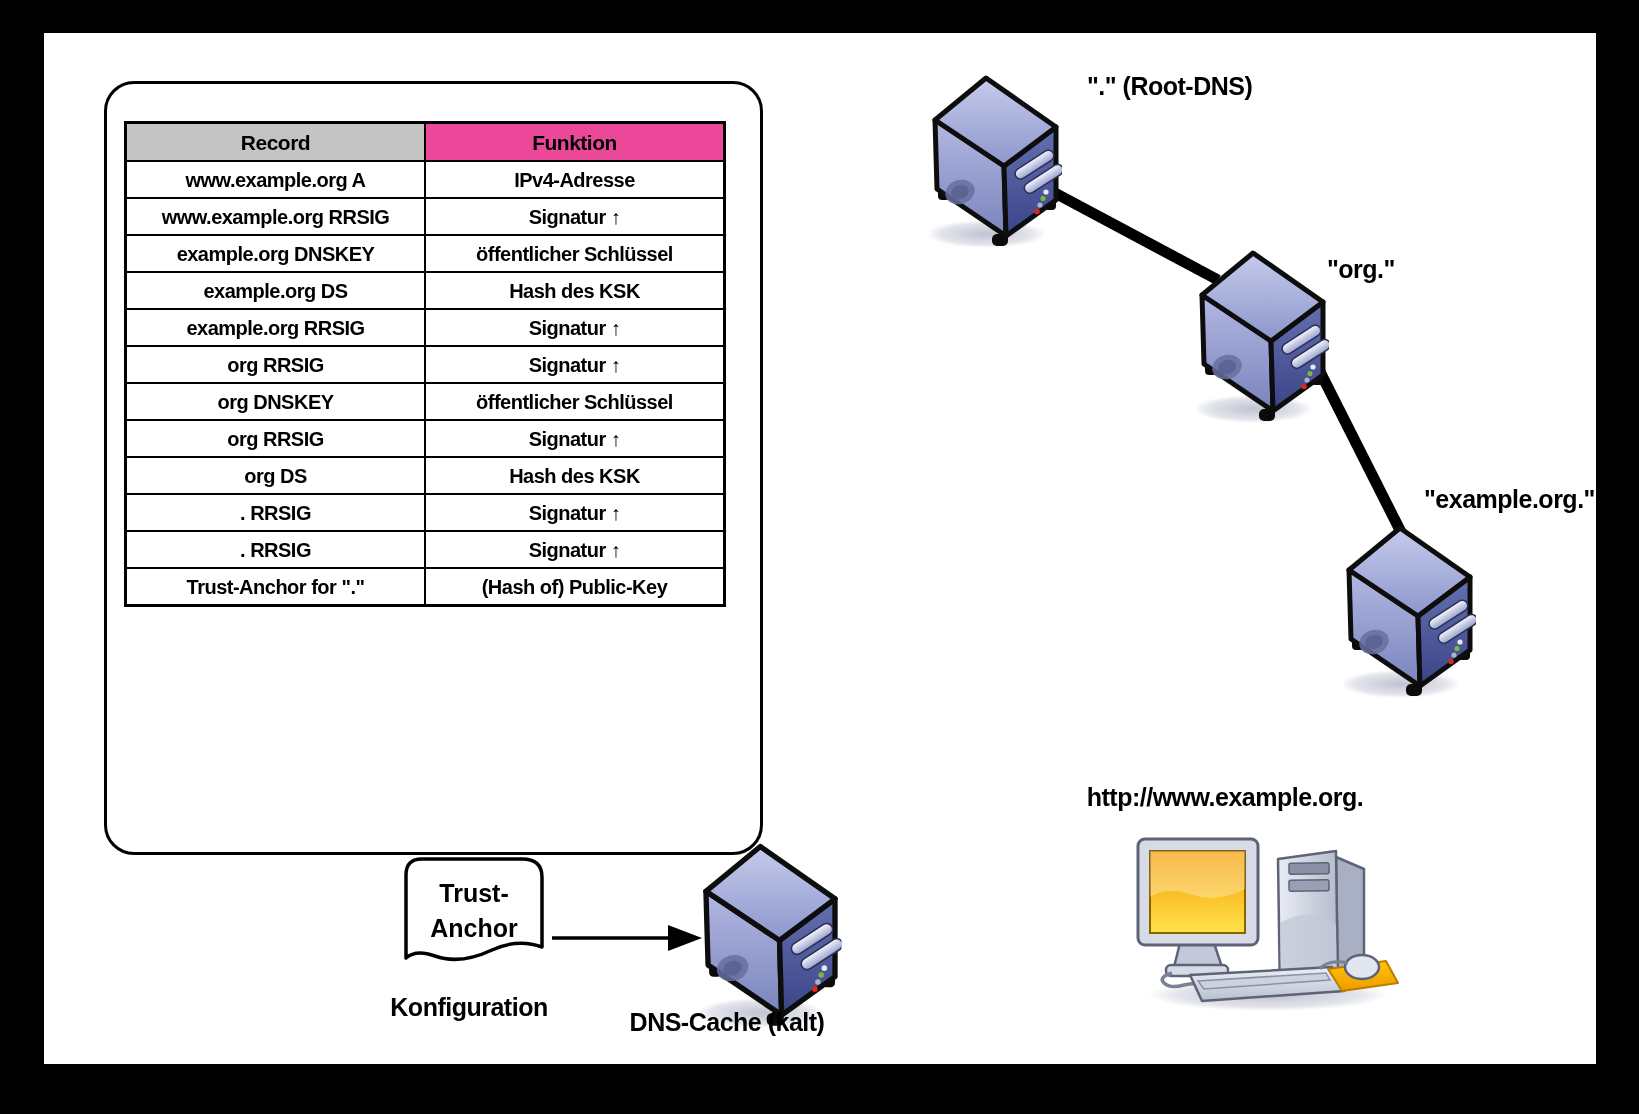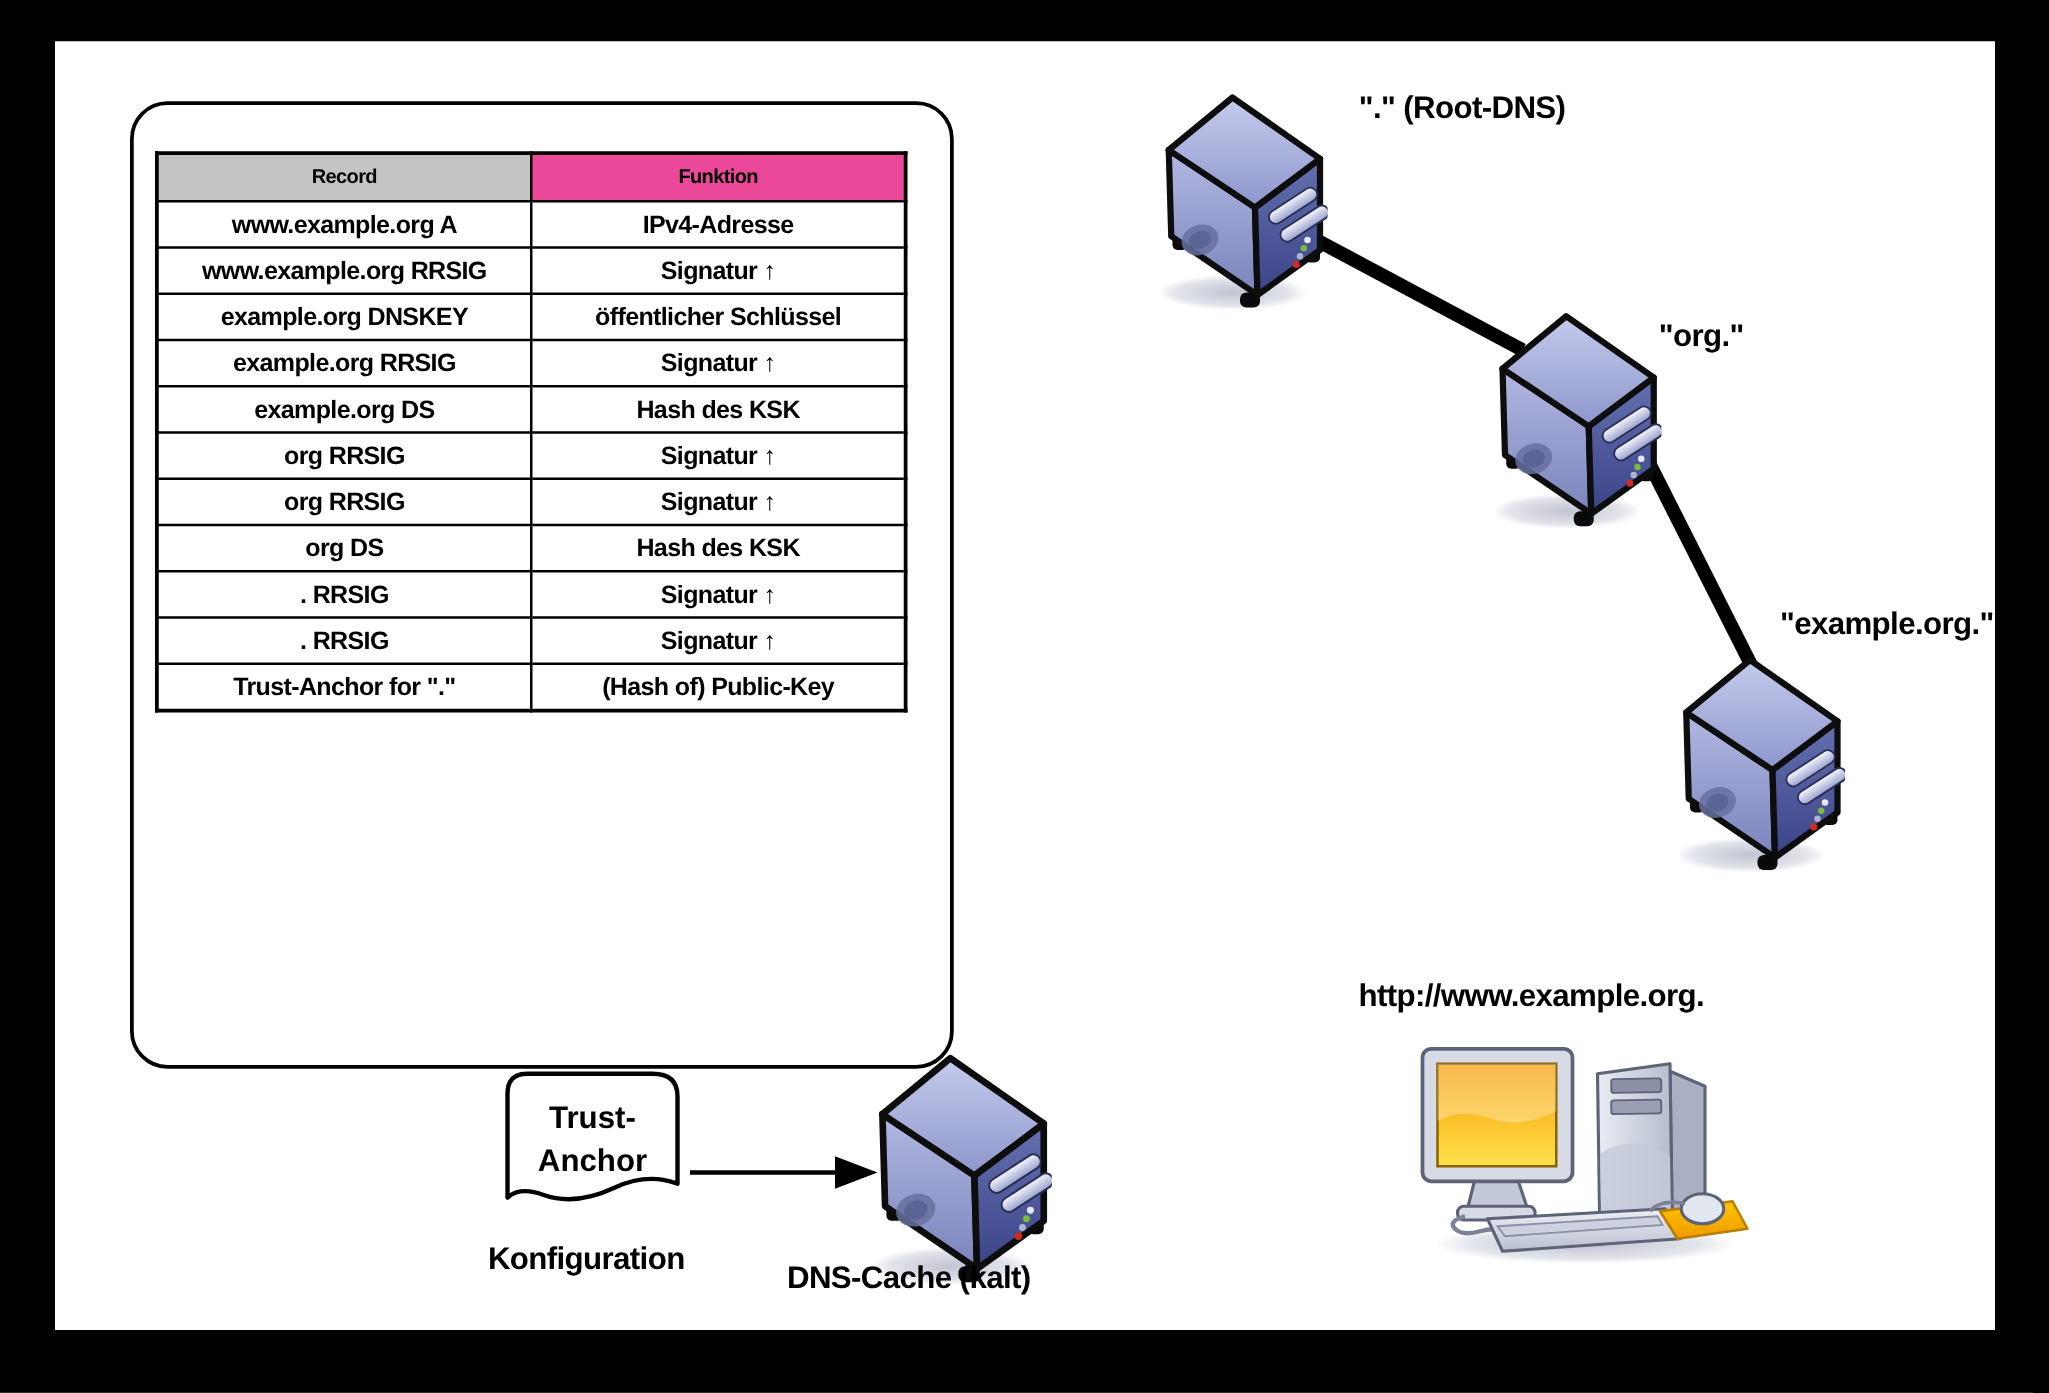--- a/index.html
+++ b/index.html
@@ -11,21 +11,21 @@
   #panel{position:absolute;left:60px;top:48px;width:653px;height:768px;
          border:3px solid #000;border-radius:30px;background:#fff;}
 
   
   table.records{position:absolute;left:80px;top:88px;width:602px;
                 border-collapse:collapse;table-layout:fixed;}
   table.records th,table.records td{
       border:2px solid #000;text-align:center;vertical-align:middle;
       font-weight:bold;font-size:20px;letter-spacing:-0.5px;color:#000;
       padding:0;height:35px;line-height:1;}
-  table.records th{height:36px;font-size:16px;}
+  table.records th{height:36px;font-size:21px;}
   table.records{border:3px solid #000;}
 
   .lbl{position:absolute;font-weight:bold;color:#000;font-size:25px;
        letter-spacing:-0.5px;white-space:nowrap;}
   .lbl.center{transform:translateX(-50%);}
 
   .abs{position:absolute;}
   svg{display:block;overflow:visible;}
 </style>
 </head>
@@ -143,30 +143,34 @@
           </tr>
           <tr>
             <td>www.example.org RRSIG</td>
             <td>Signatur ↑</td>
           </tr>
           <tr>
             <td>example.org DNSKEY</td>
             <td>öffentlicher Schlüssel</td>
           </tr>
           <tr>
-            <td>example.org RRSIG</td>
-            <td>Signatur ↑</td>
-          </tr>
-          <tr>
             <td>example.org DS</td>
             <td>Hash des KSK</td>
           </tr>
           <tr>
+            <td>example.org RRSIG</td>
+            <td>Signatur ↑</td>
+          </tr>
+          <tr>
             <td>org RRSIG</td>
             <td>Signatur ↑</td>
+          </tr>
+          <tr>
+            <td>org DNSKEY</td>
+            <td>öffentlicher Schlüssel</td>
           </tr>
           <tr>
             <td>org RRSIG</td>
             <td>Signatur ↑</td>
           </tr>
           <tr>
             <td>org DS</td>
             <td>Hash des KSK</td>
           </tr>
           <tr>

